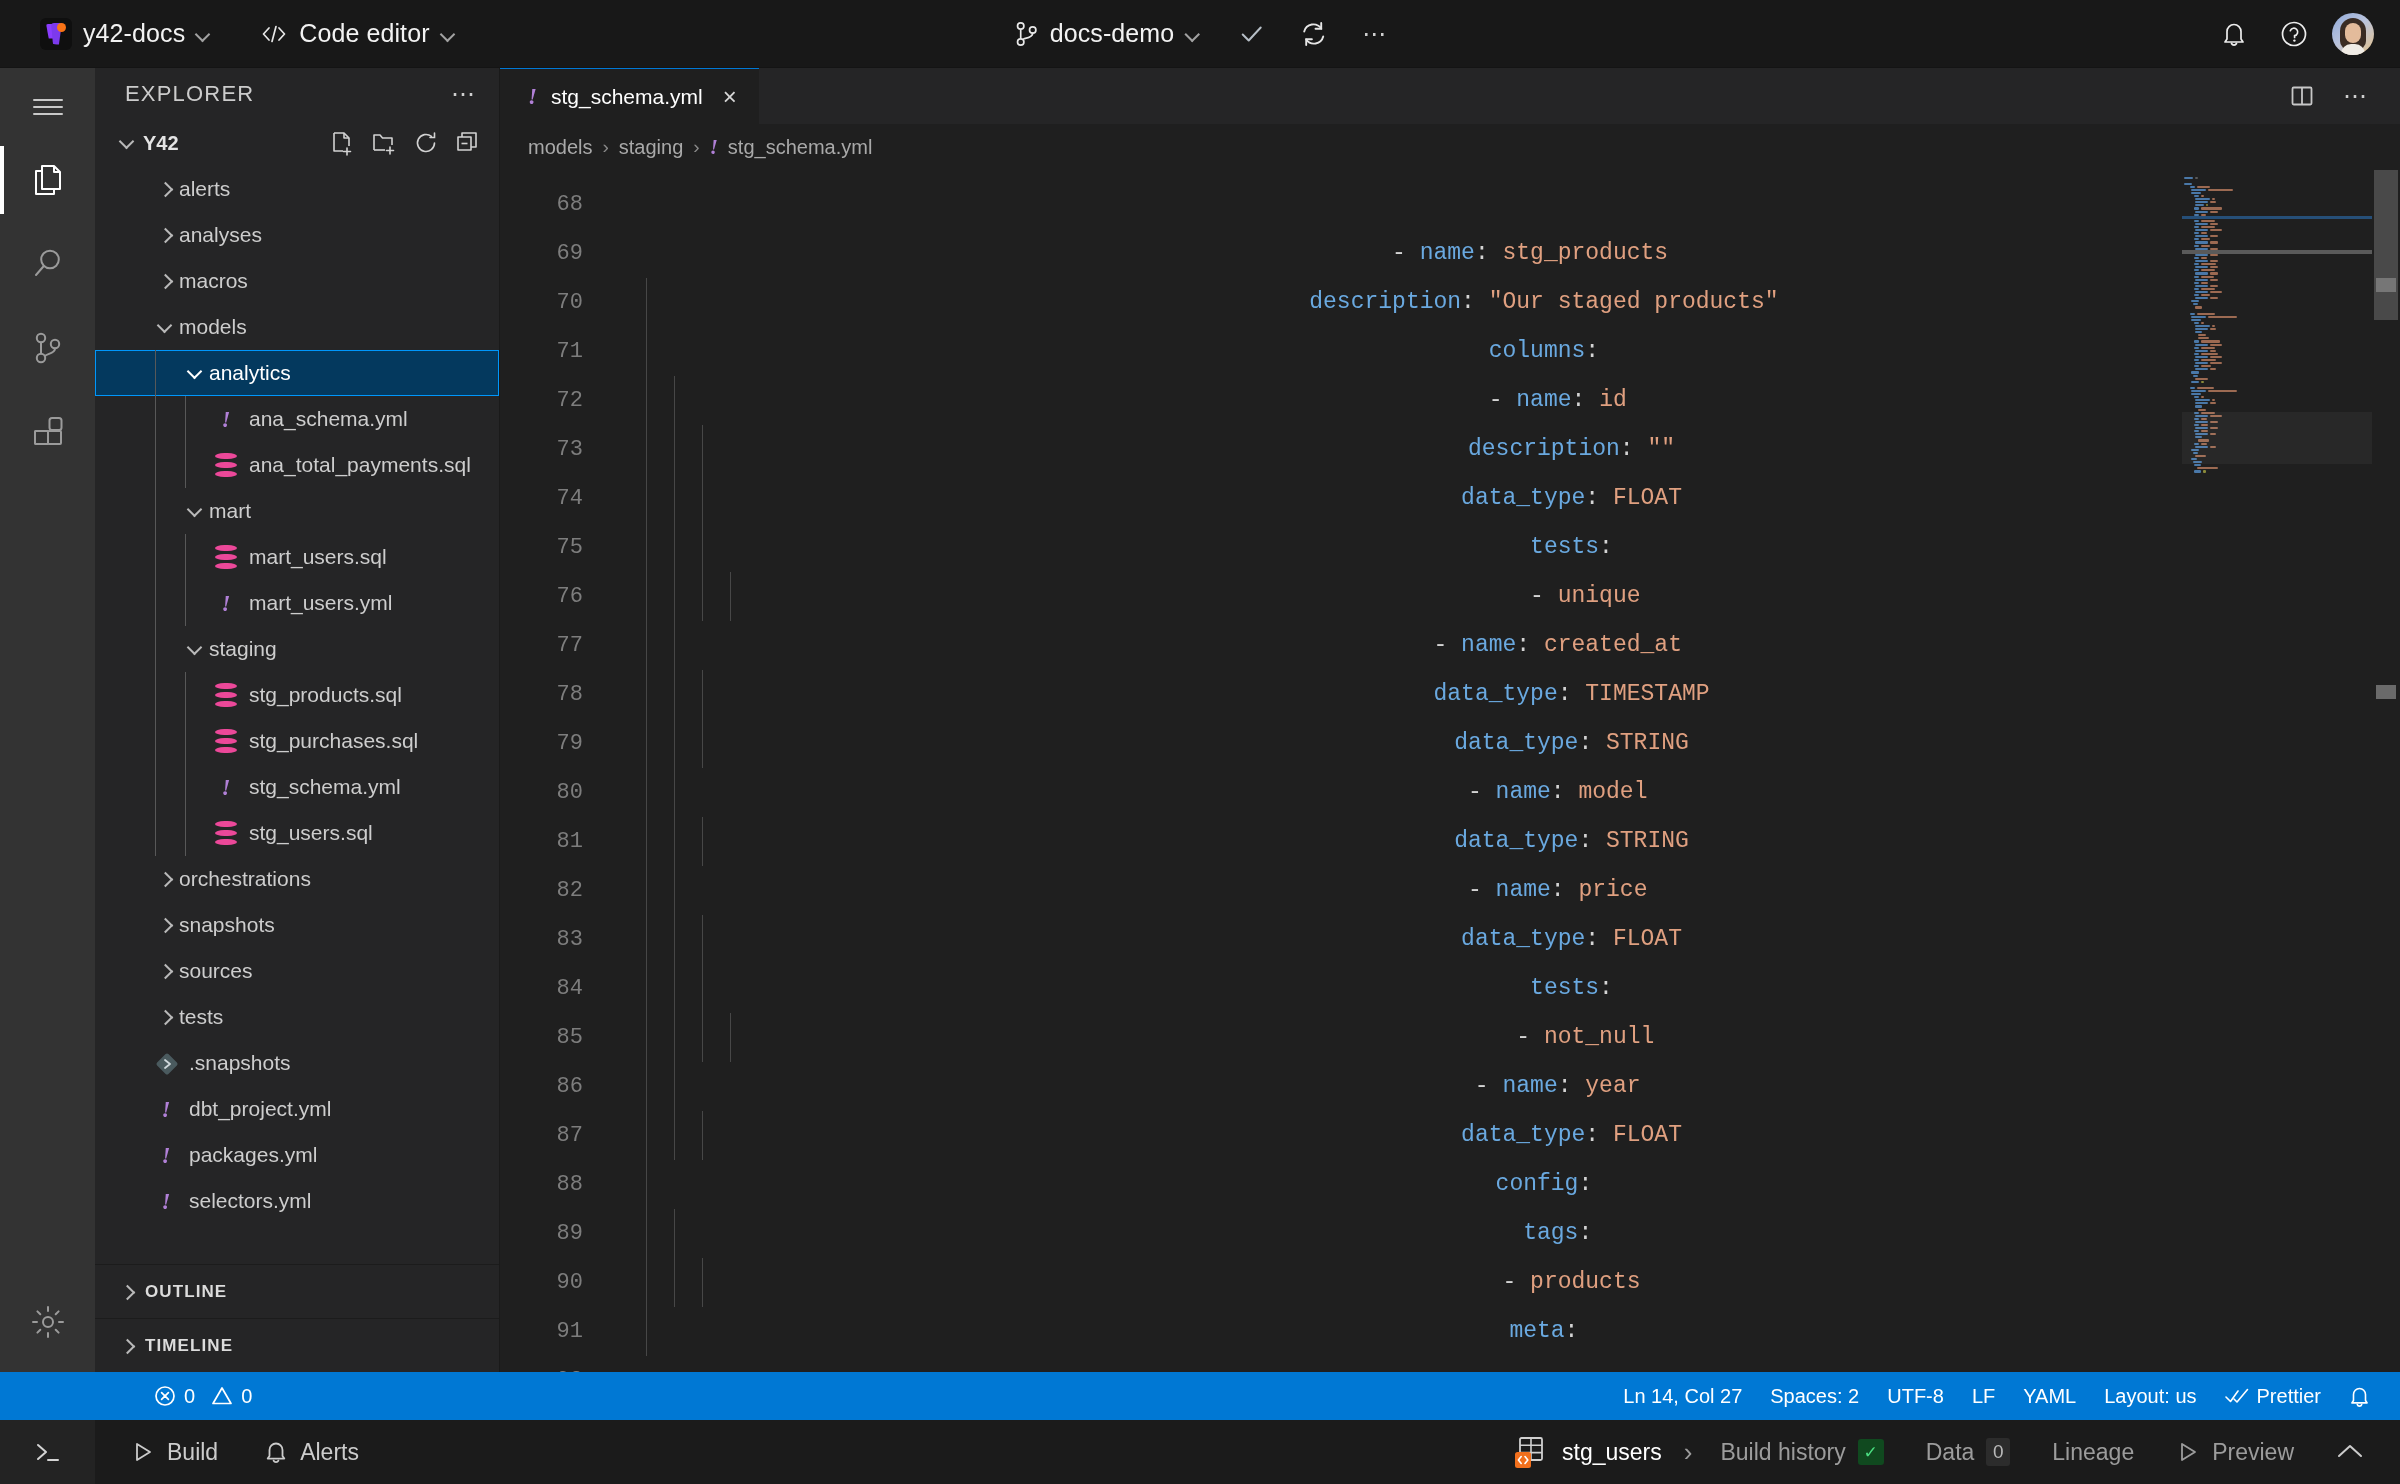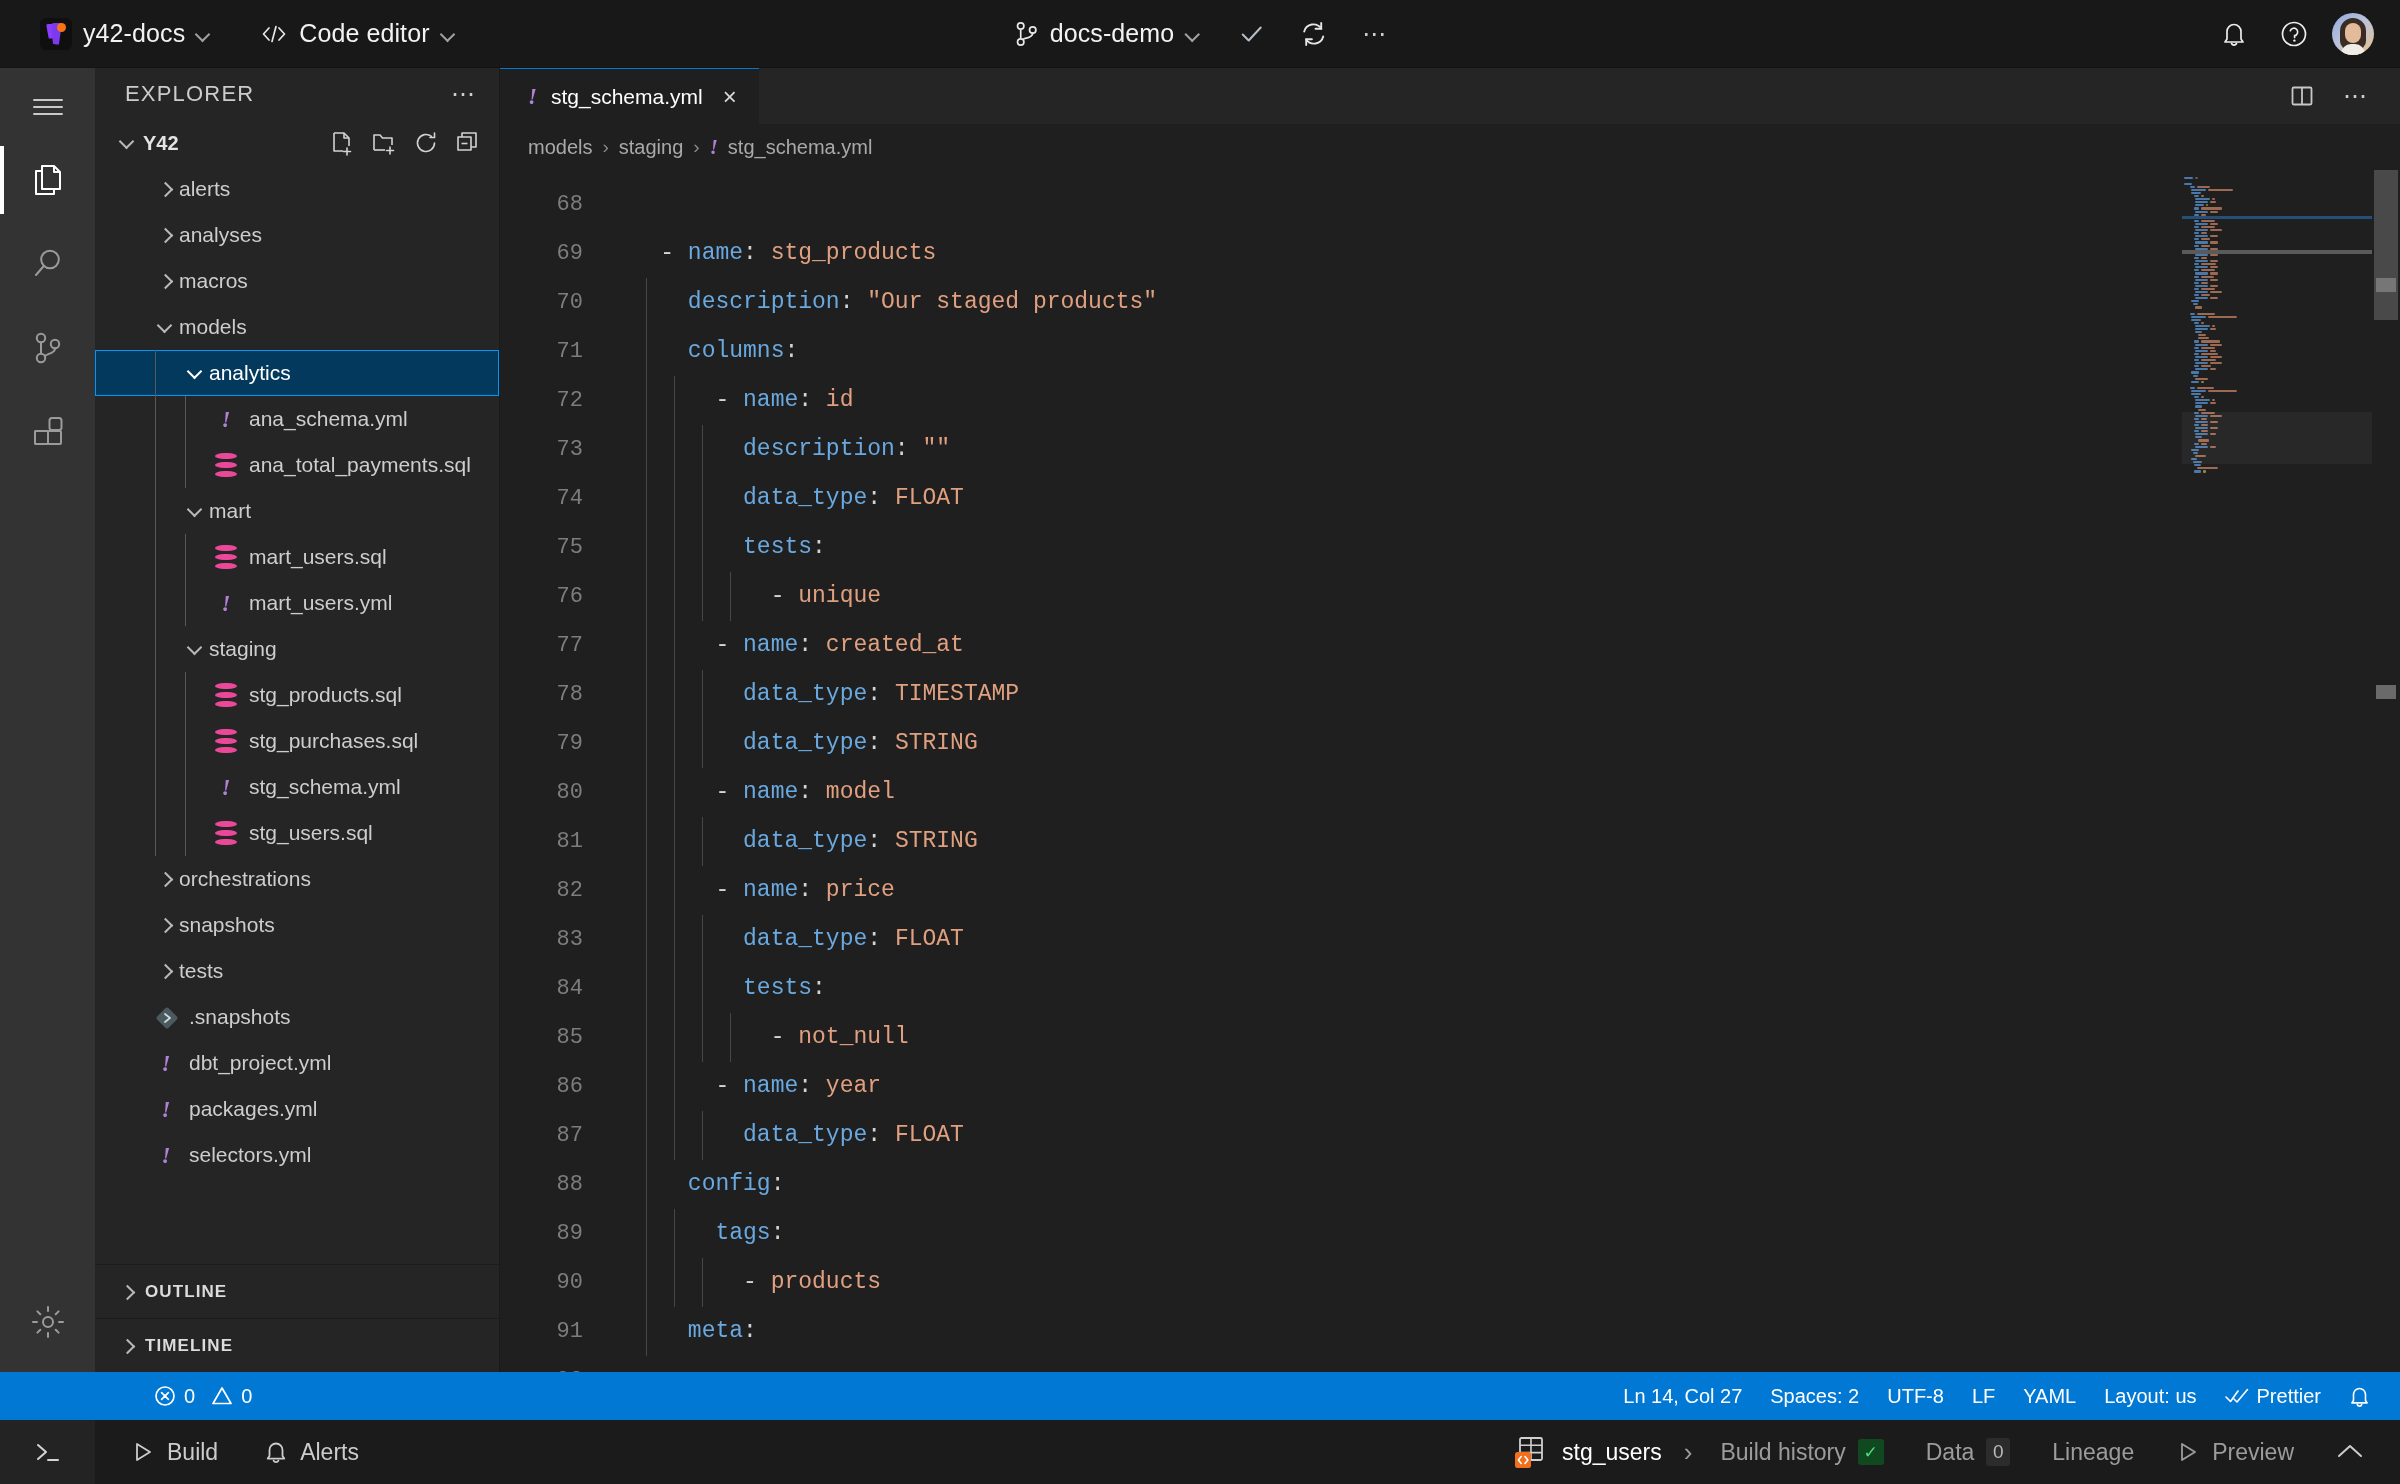--- a/index.html
+++ b/index.html
@@ -174,21 +174,21 @@
   .gutter {
     width: 105px; flex: 0 0 105px; text-align: right; padding-right: 22px;
     font-family: "Liberation Mono", monospace; font-size: 22px; color: #7d7d7d;
     padding-top: 10px; user-select: none;
   }
   .gutter div { height: 49px; line-height: 49px; }
   .code {
     flex: 1 1 auto; position: relative; padding-top: 10px; min-width: 0; overflow: hidden;
     font-family: "Liberation Mono", monospace; font-size: 23px;
   }
-  .cline { height: 49px; line-height: 49px; white-space: pre; position: relative; }
+  .cline { height: 49px; line-height: 49px; white-space: pre; position: relative; text-align: center; }
   .ind {
     position: absolute; top: 0; height: 49px; width: 1px; background: #474747;
   }
   .k { color: #6aa9e0; }
   .v { color: #e0a080; }
   .p { color: #d4d4d4; }
 
   .minimap {
     position: absolute; right: 28px; top: 0; width: 190px; bottom: 0;
     background: #1f1f1f; overflow: hidden; padding-top: 6px;
@@ -565,20 +565,27 @@
                 <span class="arrow"></span>
               </span>
               <span>orchestrations</span>
             </div>
             <div class="row">
               <span style="width:56px;flex:0 0 56px"></span>
               <span class="tw">
                 <span class="arrow"></span>
               </span>
               <span>snapshots</span>
+            </div>
+            <div class="row">
+              <span style="width:56px;flex:0 0 56px"></span>
+              <span class="tw">
+                <span class="arrow"></span>
+              </span>
+              <span>sources</span>
             </div>
             <div class="row">
               <span style="width:56px;flex:0 0 56px"></span>
               <span class="tw">
                 <span class="arrow"></span>
               </span>
               <span>tests</span>
             </div>
             <div class="row">
               <span style="width:56px;flex:0 0 56px"></span>

